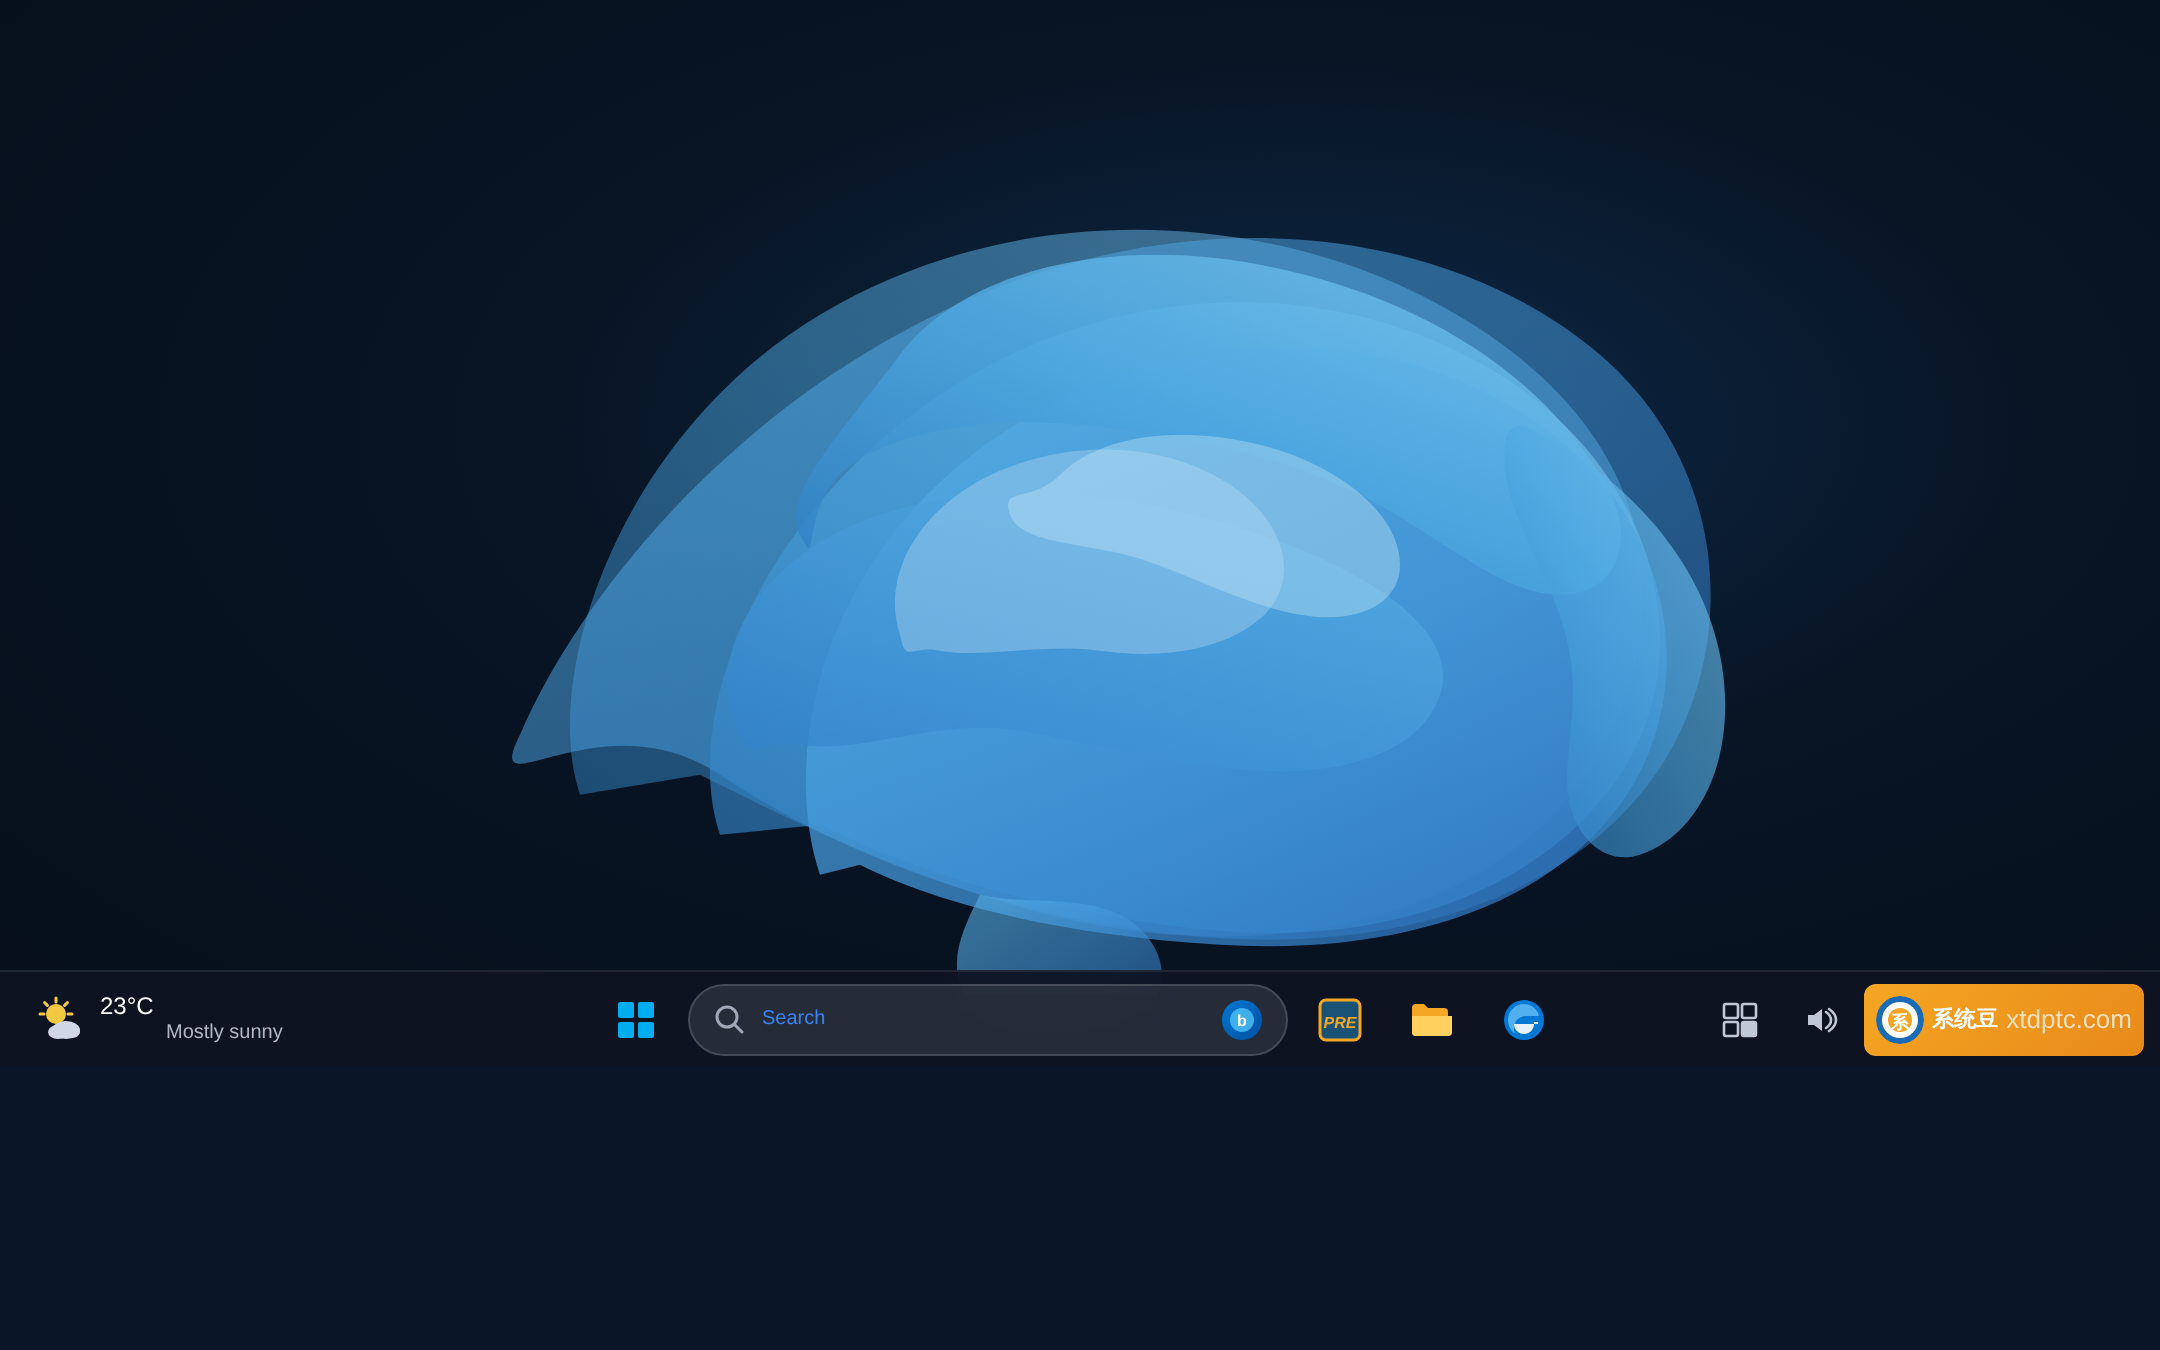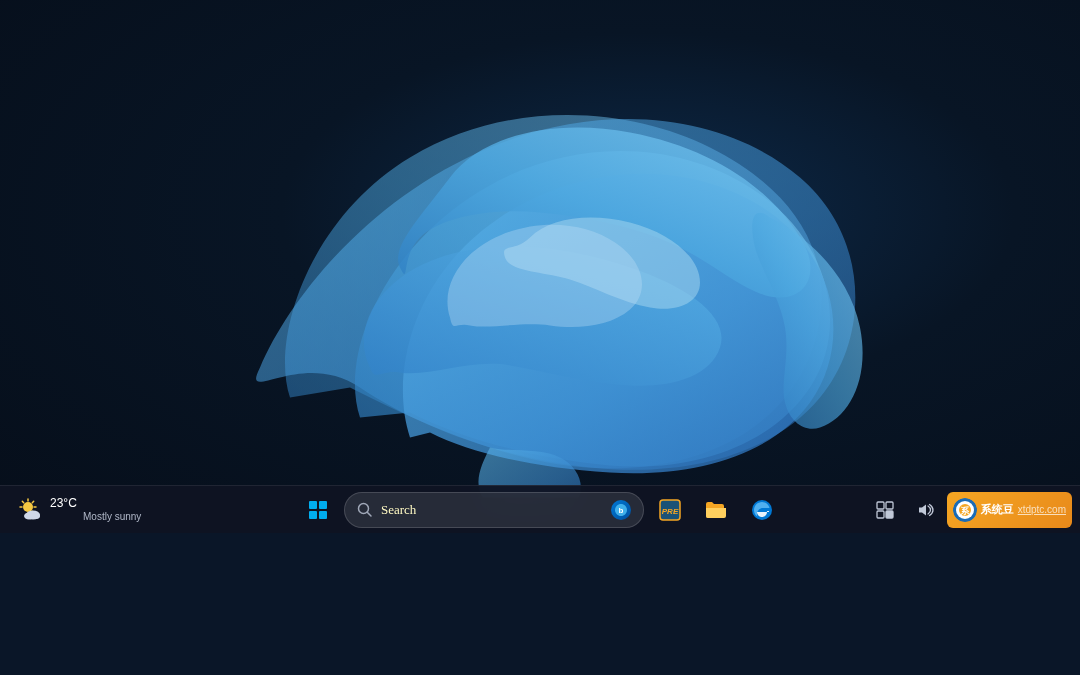--- a/index.html
+++ b/index.html
@@ -143,24 +143,23 @@
       cursor: text;
       gap: 8px;
     }
 
     .search-icon-svg {
       color: #a0a8b8;
       flex-shrink: 0;
     }
 
     .search-text {
-      color: #fef9c3;
-      font-size: 13px;
+      color: #3b82f6;
+      font-size: 10px;
       flex: 1;
-      font-family: Liberation Serif, serif;
     }
 
     .search-copilot-icon {
       width: 20px;
       height: 20px;
       border-radius: 50%;
       background: linear-gradient(135deg, #0078d4, #0050a0);
       display: flex;
       align-items: center;
       justify-content: center;
@@ -386,20 +385,20 @@
       <div class="xtdptc-badge" title="系统豆 xtdptc.com">
         <div class="xtdptc-logo">
           <svg width="24" height="24" viewBox="0 0 24 24" xmlns="http://www.w3.org/2000/svg">
             <circle cx="12" cy="12" r="12" fill="#1a6bb5"></circle>
             <circle cx="12" cy="12" r="9" fill="white"></circle>
             <circle cx="12" cy="12" r="6" fill="#f5a623"></circle>
             <text x="12" y="16" text-anchor="middle" font-size="9" fill="white" font-weight="bold" font-family="Arial">系</text>
           </svg>
         </div>
         <span class="xtdptc-text">系统豆</span>
-        <span style="color:rgba(255,255,255,0.7); font-size:10px;text-decoration:underline;">xtdptc.com</span>
+        <span style="color:rgba(255,255,255,0.7); font-size:13px;">xtdptc.com</span>
       </div>
 
     </div>
 
   </div>
 
 </div>
 
 </body></html>

